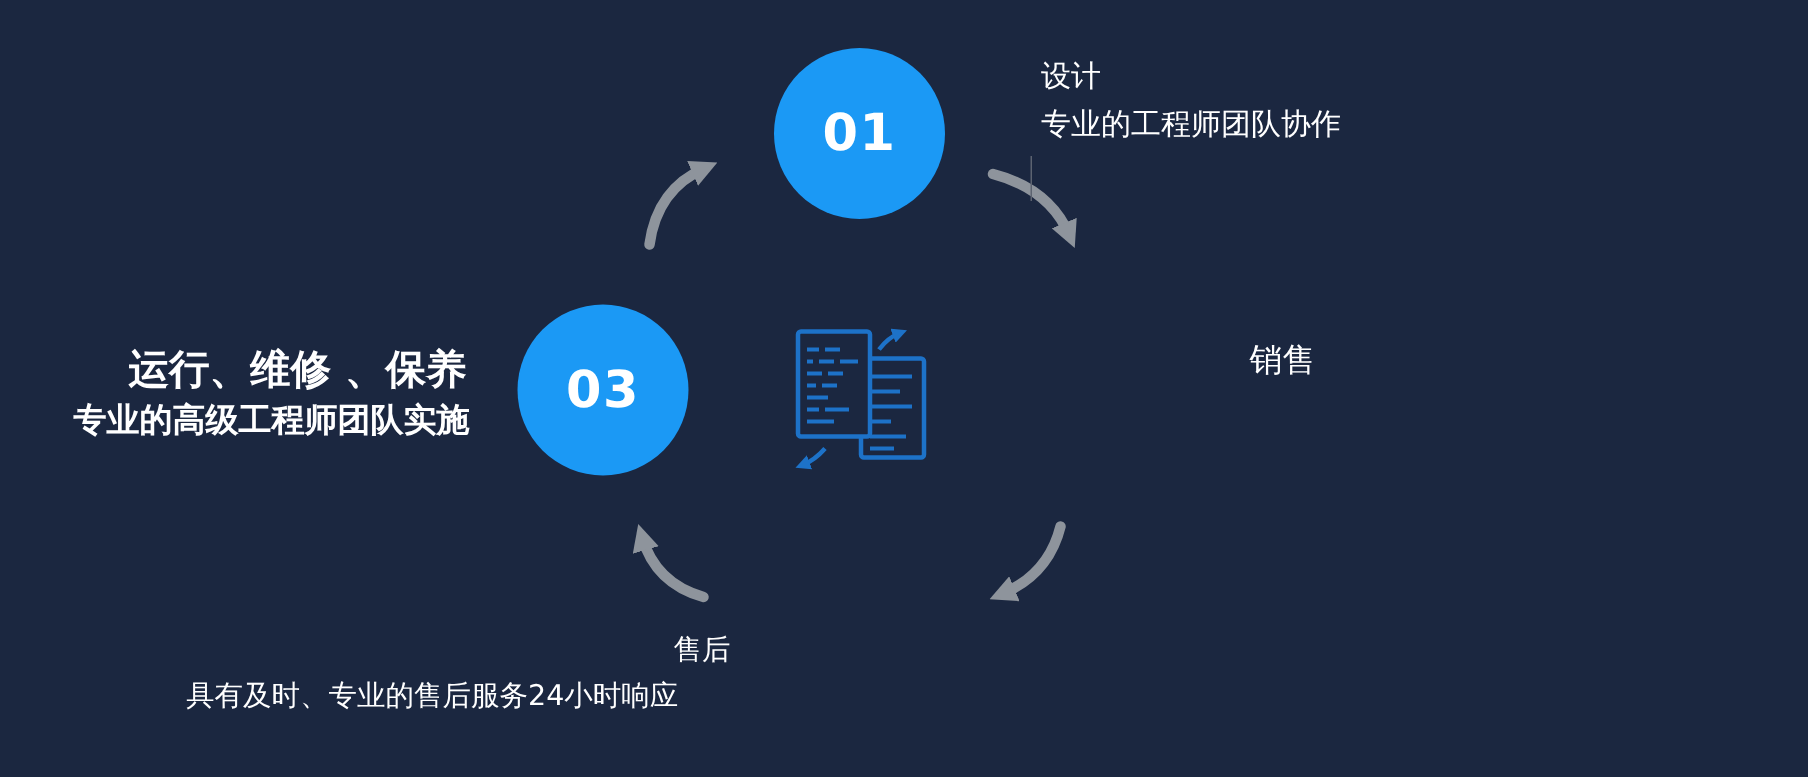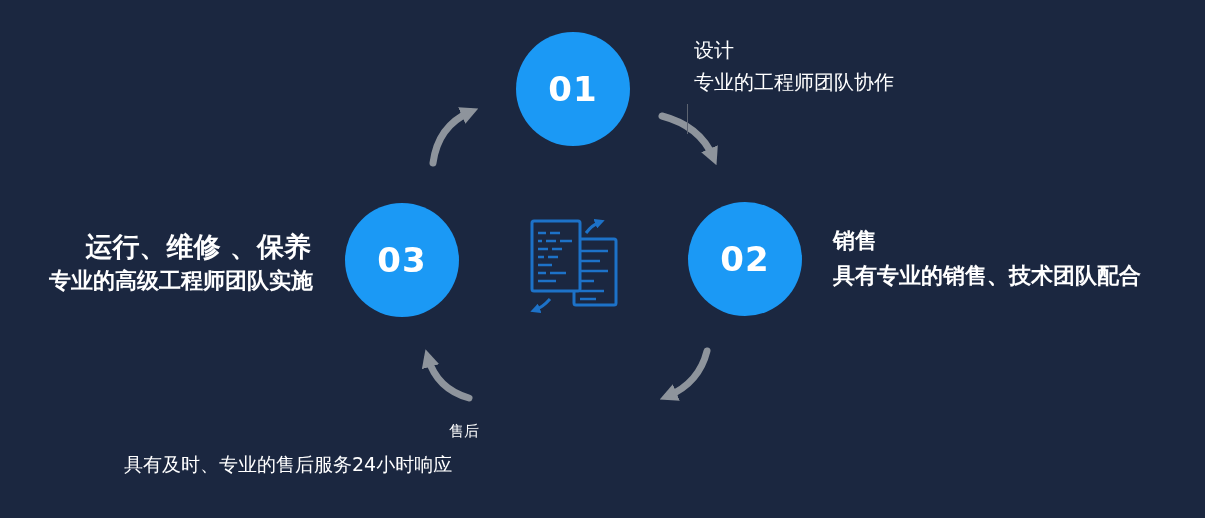--- a/index.html
+++ b/index.html
@@ -25,24 +25,24 @@
   .c1 { left:516px; top:32px;text-align:center; }
   .c2 { left:688px; top:202px; }
   .c3 { left:515px; top:375px; }
   .c4 { left:345px; top:203px; }
 
   .txt { position:absolute; white-space:nowrap; line-height:1.2; }
   .t1 { left:694px; top:38px;  font-size:20px; font-weight:400;text-align:right; }
   .d1 { left:694px; top:70px;  font-size:20px; font-weight:400;text-align:center; }
   .tick { position:absolute; left:687px; top:104px; width:1px; height:30px; background:#5c6370; }
 
-  .t2 { left:833px; top:228px; font-size:22px; font-weight:700; }
+  .t2 { left:833px; top:228px; font-size:22px; font-weight:400; }
   .d2 { left:833px; top:263px; font-size:22px; font-weight:600; }
 
-  .t3 { left:449px; top:422px; font-size:15px; font-weight:400; }
+  .t3 { left:449px; top:422px; font-size:19px; font-weight:400; }
   .d3 { left:124px; top:453px; font-size:19px; font-weight:400; }
 
   .t4 { left:0px; top:231px; width:311px; text-align:right; font-size:27px; font-weight:600; }
   .d4 { left:0px; top:268px; width:313px; text-align:right; font-size:22px; font-weight:600; }
 
   svg.center-icon { position:absolute; left:528px; top:213px; width:96px; height:104px; }
   .ic-stroke { fill:none; stroke: var(--icon-stroke, #1d72c8); stroke-width:3; stroke-linejoin:round; }
   .ic-fill   { fill: var(--background, #1b2740); stroke: var(--icon-stroke, #1d72c8); stroke-width:3; stroke-linejoin:round; }
   .ic-dash   { fill:none; stroke: var(--icon-stroke, #1d72c8); stroke-width:2.6; stroke-linecap:butt; }
   .ic-head   { fill: var(--icon-stroke, #1d72c8); }
@@ -60,33 +60,29 @@
     </defs>
     <path class="arrow-path" d="M 433 163 Q 438 126 470 112" marker-end="url(#ah)"></path>
     <path class="arrow-path" d="M 662 116 Q 700 126 713 157" marker-end="url(#ah)"></path>
     <path class="arrow-path" d="M 707 351 Q 699 383 668 396" marker-end="url(#ah)"></path>
     <path class="arrow-path" d="M 469 398 Q 437 389 428 358" marker-end="url(#ah)"></path>
   </svg>
 
   <div class="circle c1">
     <span class="num">01</span>
   </div>
-  <div class="circle c2">
-    <span class="num">02</span>
-  </div>
   <div class="circle c4">
     <span class="num">03</span>
   </div>
 
   <div class="txt t1">设计</div>
   <div class="txt d1">专业的工程师团队协作</div>
   <div class="tick"></div>
 
   <div class="txt t2">销售</div>
-  <div class="txt d2">具有专业的销售、技术团队配合</div>
 
   <div class="txt t3">售后</div>
   <div class="txt d3">具有及时、专业的售后服务24小时响应</div>
 
   <div class="txt t4">运行、维修 、保养</div>
   <div class="txt d4">专业的高级工程师团队实施</div>
 
   <svg class="center-icon" viewBox="0 0 96 104">
     <defs>
       <marker id="ah2" markerUnits="userSpaceOnUse" markerWidth="10" markerHeight="10" refX="5" refY="5" orient="auto">

